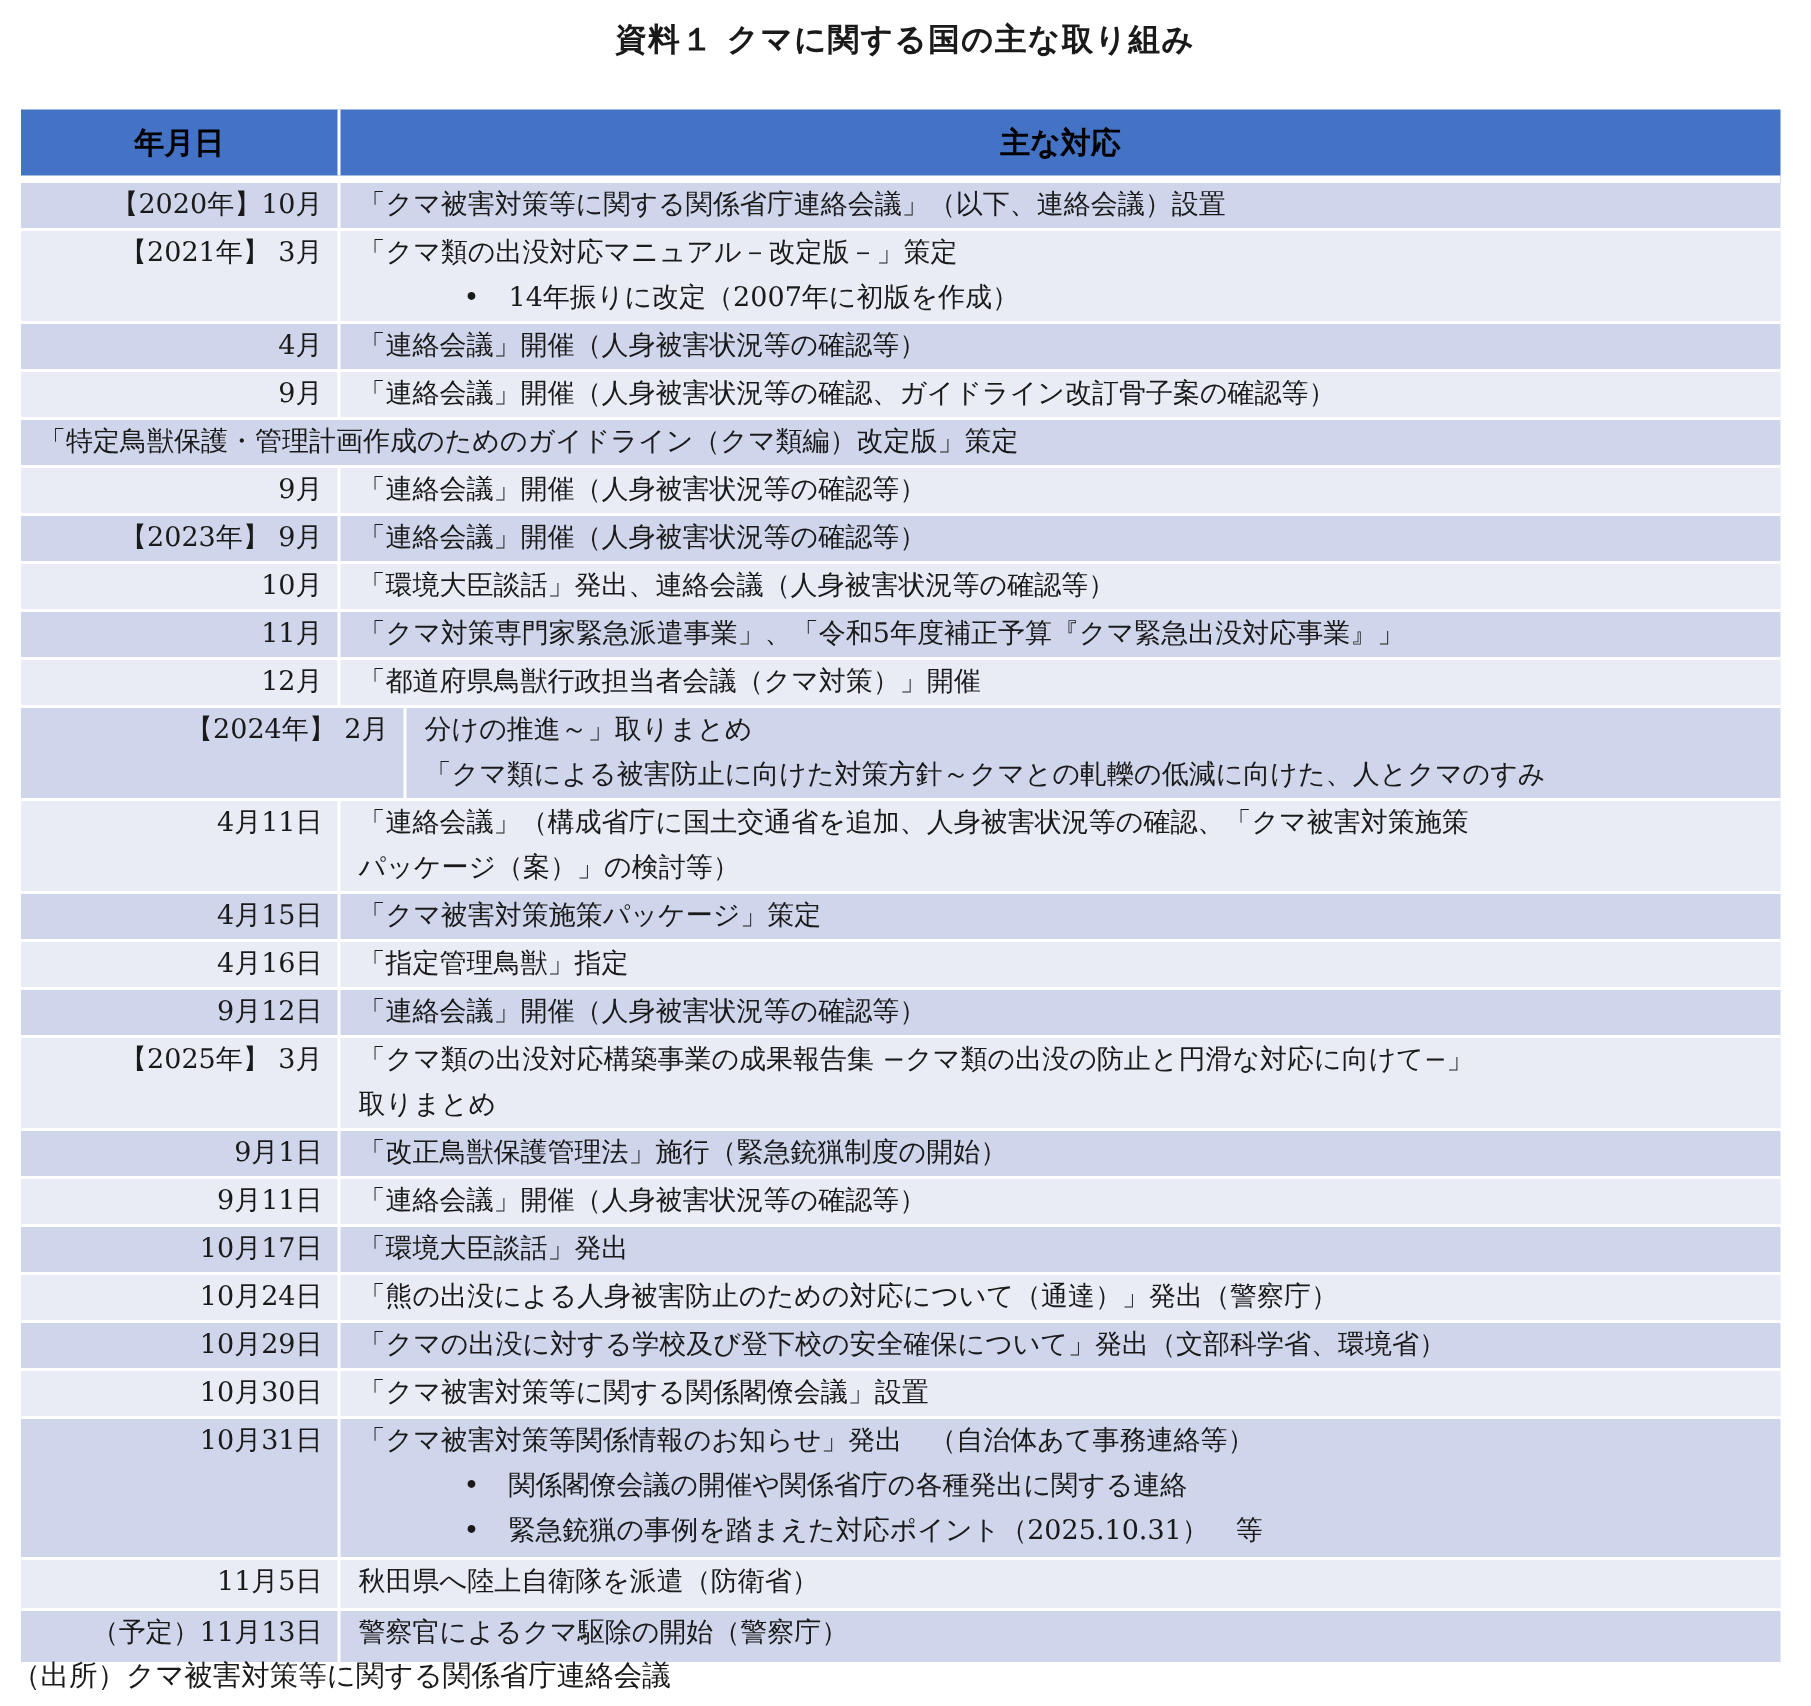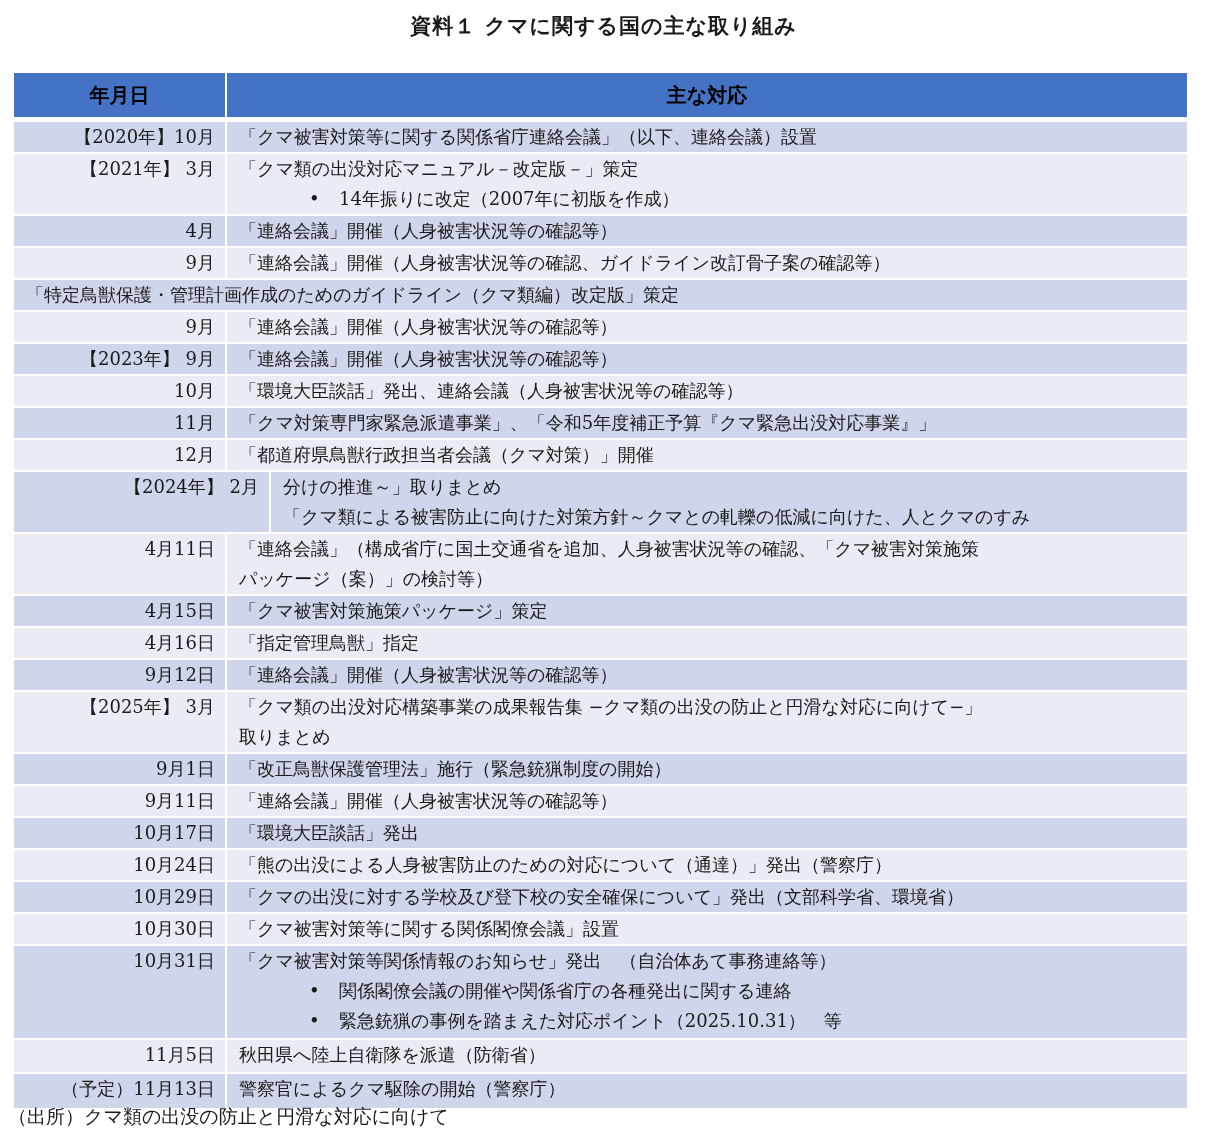--- a/index.html
+++ b/index.html
@@ -205,13 +205,13 @@
       </div>
       <div class="row dark" style="min-height: 34px;">
         <div class="date">（予定）11月13日</div>
         <div class="desc">
           <div>警察官によるクマ駆除の開始（警察庁）</div>
         </div>
       </div>
     </div>
 </div>
 
-<div class="source">（出所）クマ類の出没の防止と円滑な対応に向けて</div>
+<div class="source">（出所）クマ被害対策等に関する関係省庁連絡会議</div>
 
 </body></html>

